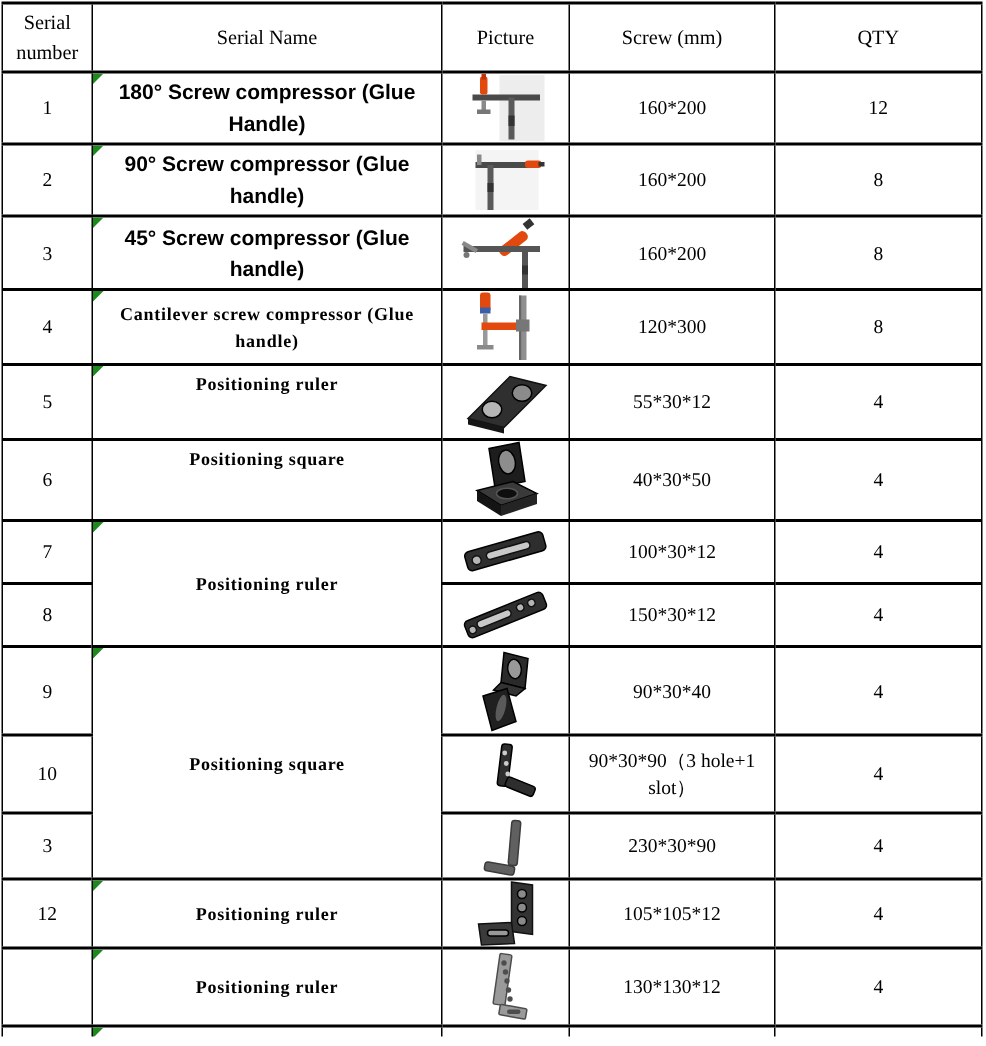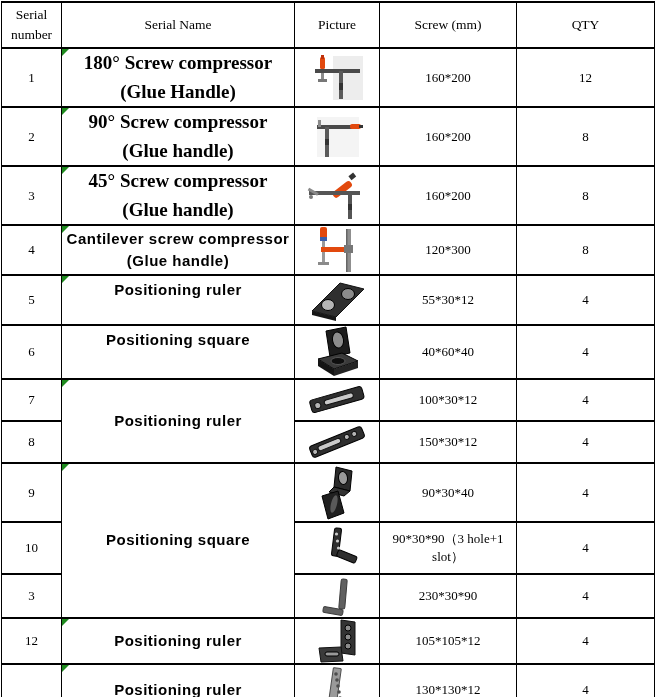--- a/index.html
+++ b/index.html
@@ -17,22 +17,22 @@
     padding:0 3px;text-align:center;vertical-align:middle;
     position:relative;overflow:hidden;
     font-size:13px;font-weight:normal;
   }
   col.c-serial{width:60px}
   col.c-name{width:233px}
   col.c-pic{width:85px}
   col.c-size{width:137px}
   col.c-qty{width:138px}
   .hdr td{font-size:13.5px;line-height:1.45;}
-  .name-serif{font-weight:bold;font-size:19px;line-height:1.5;font-family:Liberation Serif, serif;}
-  .name-mono{font-weight:bold;font-size:15px;line-height:1.5;font-family:Liberation Sans, sans-serif;letter-spacing:.5px;}
+  .name-serif{font-weight:bold;font-size:14px;line-height:1.5;font-family:Liberation Sans, sans-serif;}
+  .name-mono{font-weight:bold;font-size:12px;line-height:1.5;font-family:Liberation Serif, serif;letter-spacing:.5px;}
   .vtop{vertical-align:top;padding-top:3px;}
   .size-cell,.qty-cell,.serial-cell{font-size:13px;line-height:1.35;}
   .tri{
     position:absolute;top:0;left:0;width:0;height:0;display:block;
     border-top:7px solid #1e8a1e;border-right:7px solid transparent;
   }
   .pic-cell svg{display:block;margin:0 auto;}
   tr.partial td{border-bottom:none;}
 </style>
 </head>
@@ -151,21 +151,21 @@
     <td class="pic-cell">
       <svg width="50" height="52" viewBox="0 0 50 52">
         <polygon points="14,5 34,1 38,27 18,31" fill="#1d1d1d" stroke="#000"></polygon>
         <ellipse cx="26" cy="14" rx="5.5" ry="8" fill="#8d8d8d" stroke="#000" transform="rotate(-10 26 14)"></ellipse>
         <polygon points="6,33 30,27 46,35 22,43" fill="#3a3a3a" stroke="#000"></polygon>
         <ellipse cx="26" cy="35" rx="7" ry="3.5" fill="#0e0e0e" stroke="#555"></ellipse>
         <polygon points="6,33 22,43 22,50 6,40" fill="#141414"></polygon>
         <polygon points="22,43 46,35 46,42 22,50" fill="#242424"></polygon>
       </svg>
     </td>
-    <td class="size-cell">40*60*40</td>
+    <td class="size-cell">40*30*50</td>
     <td class="qty-cell">4</td>
   </tr>
 
   <tr style="height:42px">
     <td class="serial-cell">7</td>
     <td class="name-mono" rowspan="2"><i class="tri"></i><span>Positioning ruler</span></td>
     <td class="pic-cell">
       <svg width="64" height="38" viewBox="0 0 64 38">
         <g transform="rotate(-16 32 19)">
           <rect x="5" y="12" width="54" height="13" rx="3" fill="#2e2e2e" stroke="#000"></rect>

